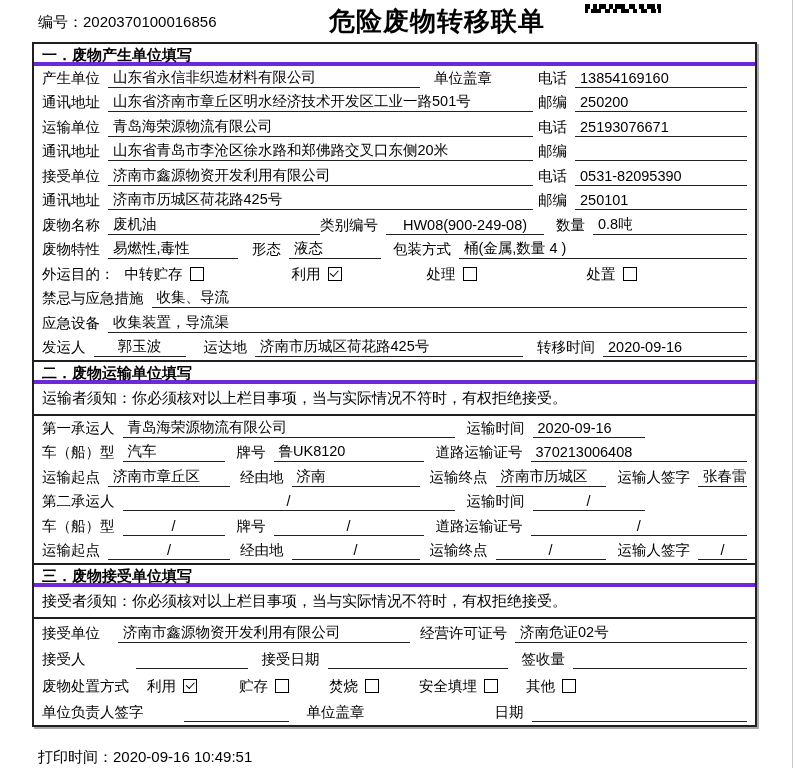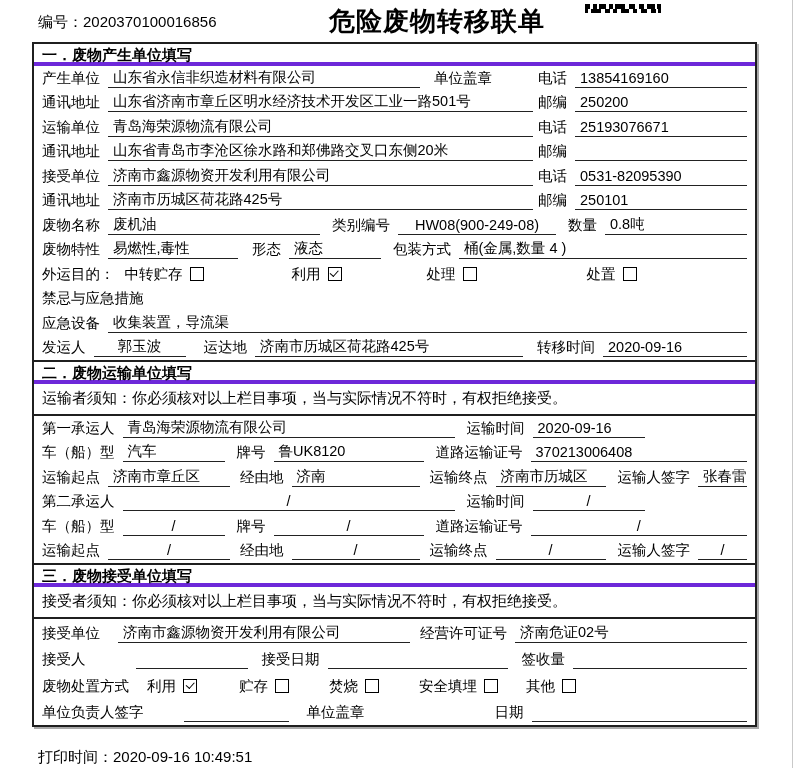--- a/index.html
+++ b/index.html
@@ -116,21 +116,21 @@
       <span class="lbl">通讯地址</span>
       <span class="val" style="width:425px">济南市历城区荷花路425号</span>
       <span class="spacer"></span>
       <span class="lbl">邮编</span>
       <span class="val" style="width:172px">250101</span>
     </div>
 
     <div class="row">
       <span class="lbl">废物名称</span>
       <span class="val" style="width:212px">废机油</span>
-      <span class="lbl" style="margin-left:12px">类别编号</span>
+      <span class="lbl" style="margin-left:0">类别编号</span>
       <span class="val c" style="width:158px">HW08(900-249-08)</span>
       <span class="lbl" style="margin-left:12px">数量</span>
       <span class="val grow">0.8吨</span>
     </div>
 
     <div class="row">
       <span class="lbl">废物特性</span>
       <span class="val" style="width:130px">易燃性,毒性</span>
       <span class="lbl" style="margin-left:14px">形态</span>
       <span class="val" style="width:92px">液态</span>
@@ -154,20 +154,21 @@
       </span>
       <span class="opt" style="margin-left:110px">
         <span class="lbl">处置</span>
         <span class="cb"></span>
       </span>
     </div>
 
 
     <div class="row">
       <span class="lbl">禁忌与应急措施</span>
+      <span class="val grow">收集、导流</span>
     </div>
 
     <div class="row">
       <span class="lbl">应急设备</span>
       <span class="val grow">收集装置，导流渠</span>
     </div>
 
     <div class="row">
       <span class="lbl">发运人</span>
       <span class="val c" style="width:92px">郭玉波</span>

